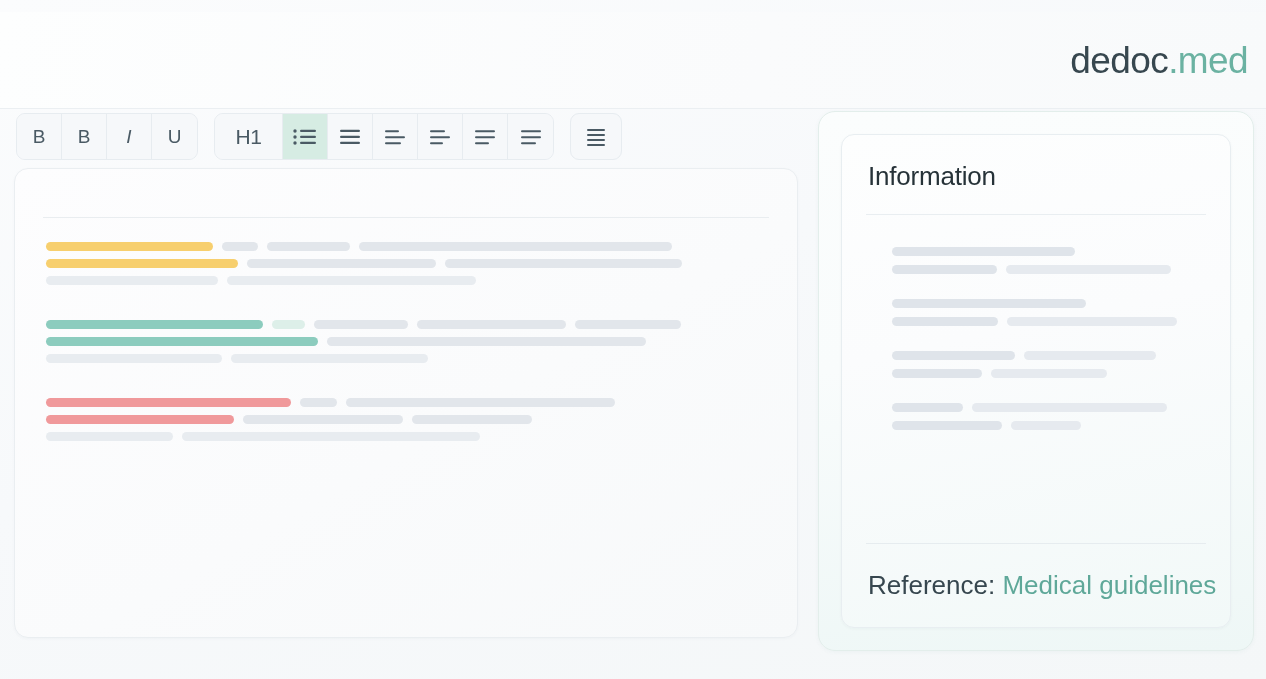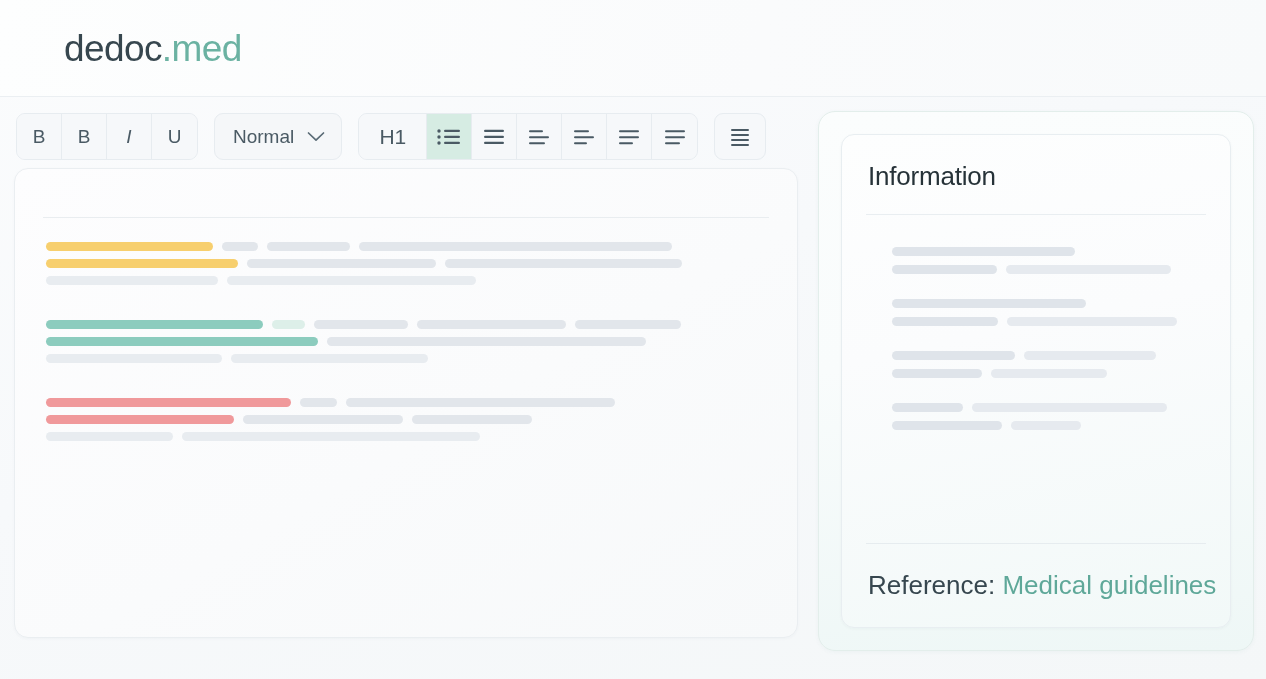--- a/index.html
+++ b/index.html
@@ -14,28 +14,28 @@
   body {
     font-family: "Liberation Sans", sans-serif;
     background: linear-gradient(160deg, #fbfcfd 0%, #f7f9fb 45%, #f4f7f8 100%);
     color: #2f3e46;
     position: relative;
   }
 
   
   .app-header {
     position: absolute;
-    top: 0; left: 0;
+    top: 12px; left: 0;
     width: 1266px;
     height: 97px;
     background: linear-gradient(100deg, #fdfefe 0%, #fafbfc 60%, #f8fafb 100%);
     border-bottom: 1px solid #ebeff2;
     display: flex;
     align-items: center;
-    justify-content: space-between;
+    justify-content: flex-end;
     padding: 0 18px 0 64px;
   }
 
   .brand {
     font-size: 37px;
     font-weight: 400;
     letter-spacing: -0.6px;
     line-height: 1;
     white-space: nowrap;
   }
@@ -265,28 +265,20 @@
 
 <div class="toolbar">
 
   <div class="tb-group">
     <button class="tb-btn b1">B</button>
     <button class="tb-btn b2">B</button>
     <button class="tb-btn it">I</button>
     <button class="tb-btn un">U</button>
   </div>
 
-  <div class="tb-select">
-    <span>Normal</span>
-    <span>
-      <svg class="ico" width="20" height="13" viewBox="0 0 20 13" fill="none" aria-hidden="true">
-        <path d="M2.5 3 L10 10.2 L17.5 3" stroke="#5a6b76" stroke-width="1.7" stroke-linecap="round" stroke-linejoin="round"></path>
-      </svg>
-    </span>
-  </div>
 
   <div class="tb-group">
     <button class="tb-btn h1">H1</button>
 
     <button class="tb-btn active">
       <span>
         <svg class="ico" width="26" height="20" viewBox="0 0 26 20" fill="none" aria-hidden="true">
           <circle cx="3" cy="4" r="1.7" fill="#4a5a64"></circle>
           <circle cx="3" cy="10" r="1.7" fill="#4a5a64"></circle>
           <circle cx="3" cy="16" r="1.7" fill="#4a5a64"></circle>

